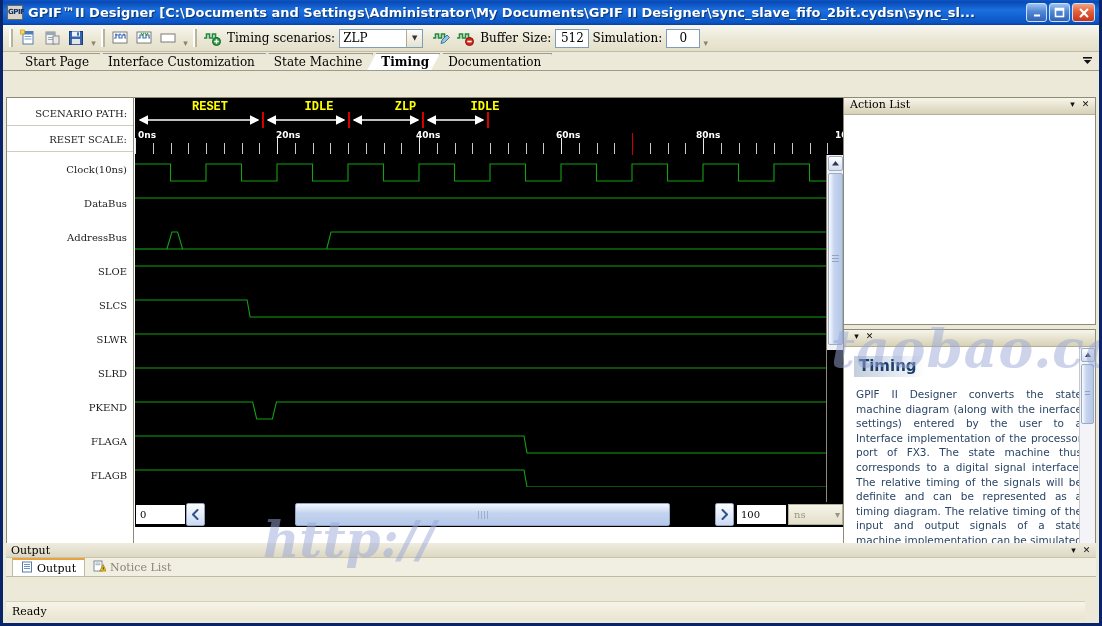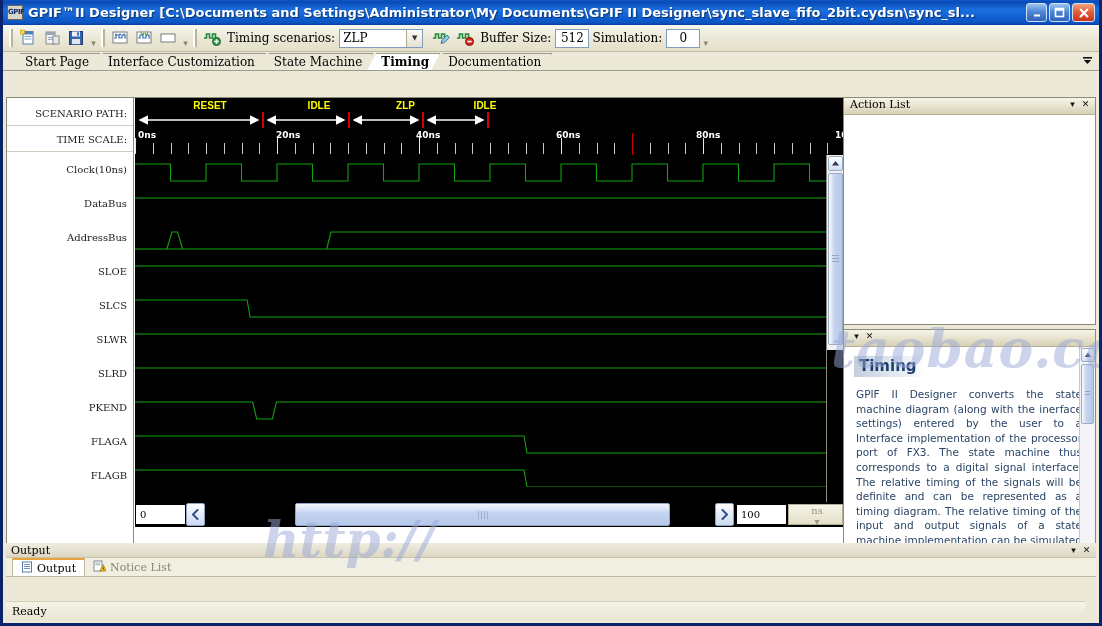--- a/index.html
+++ b/index.html
@@ -161,21 +161,21 @@
   .wavearea {
     position:absolute; left:128px; top:0; right:0; bottom:0;
     background:#000; overflow:hidden;
   }
   .scenario-strip { position:absolute; left:0; top:0; right:0; height:31px; background:#000; }
   .timescale-strip { position:absolute; left:0; top:31px; right:0; height:26px; background:#000;padding-left:32px; }
   .wave-strip { position:absolute; left:0; top:57px; right:0; bottom:0; background:#000; }
 
   .phase-label {
     position:absolute; top:2px;
-    font-family:Liberation Sans, sans-serif; font-size:10px; font-weight:bold;
+    font-family:Liberation Mono, monospace; font-size:12px; font-weight:bold;
     color:#ffff00; text-align:center;
   }
   .marker { position:absolute; top:14px; width:2px; height:16px; background:#d40000; }
   .tick-num {
     position:absolute; top:1px;
     font-family:"DejaVu Sans", sans-serif; font-size:9px; color:#fff;
     font-weight:bold;
   }
   .tick { position:absolute; bottom:1px; width:1px; background:#c8c8c8; }
   .tick.major { height:16px; background:#e8e8e8; width:1px; }
@@ -233,21 +233,21 @@
   .hthumb .grip3 {
     position:absolute; left:50%; margin-left:-5px; top:50%; margin-top:-4px;
     width:10px; height:8px;
     background: repeating-linear-gradient(90deg,#9db0d2 0 1px, transparent 1px 3px);
   }
   .unitsel {
     width:55px; height:21px; margin-left:1px;
     background: linear-gradient(180deg,#f6f4e8,#e3dfc9);
     border:1px solid #b3ae96; display:flex; align-items:center;
     justify-content:space-between; padding:0 2px 0 5px;
-    font-family:"DejaVu Serif", serif; font-size:10px; color:#9b9784;flex-direction:column;
+    font-family:"DejaVu Serif", serif; font-size:10px; color:#9b9784;
   }
   .whitepad { position:absolute; left:128px; right:0; bottom:0; height:33px; background:#fff; }
 
   
   .rightcol { position:absolute; right:0; top:0; width:253px; bottom:0; }
   .dockpanel {
     position:absolute; left:0; right:0;
     background:#ece9d8;
     border:1px solid #8d8a78;
   }
@@ -472,21 +472,21 @@
     </div>
   </div>
 
   <div class="body-area">
 
     <div class="docpanel">
 
       <div class="rowlabels">
         <div class="rl hdr" style="top:10px">SCENARIO PATH:</div>
         <div class="rl-sep" style="top:27px"></div>
-        <div class="rl hdr" style="top:36px">TIME SCALE:</div>
+        <div class="rl hdr" style="top:36px">RESET SCALE:</div>
         <div class="rl-sep" style="top:53px"></div>
 
         <div class="rl" style="top:66px">Clock(10ns)</div>
         <div class="rl" style="top:100px">DataBus</div>
         <div class="rl" style="top:134px">AddressBus</div>
         <div class="rl" style="top:168px">SLOE</div>
         <div class="rl" style="top:202px">SLCS</div>
         <div class="rl" style="top:236px">SLWR</div>
         <div class="rl" style="top:270px">SLRD</div>
         <div class="rl" style="top:304px">PKEND</div>

